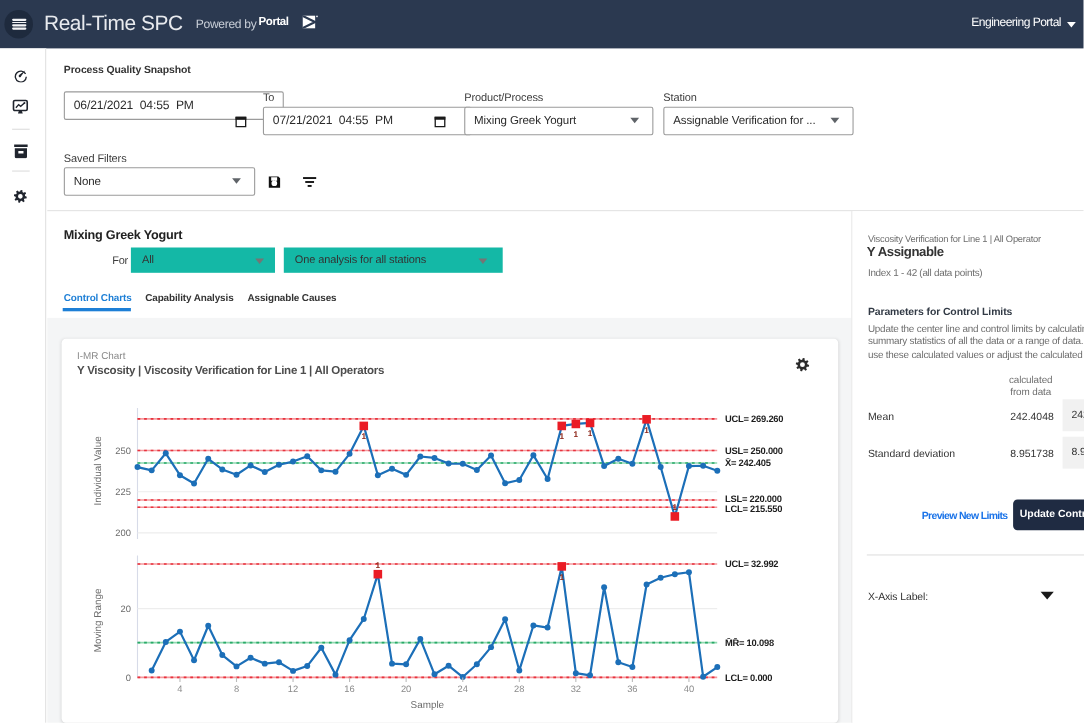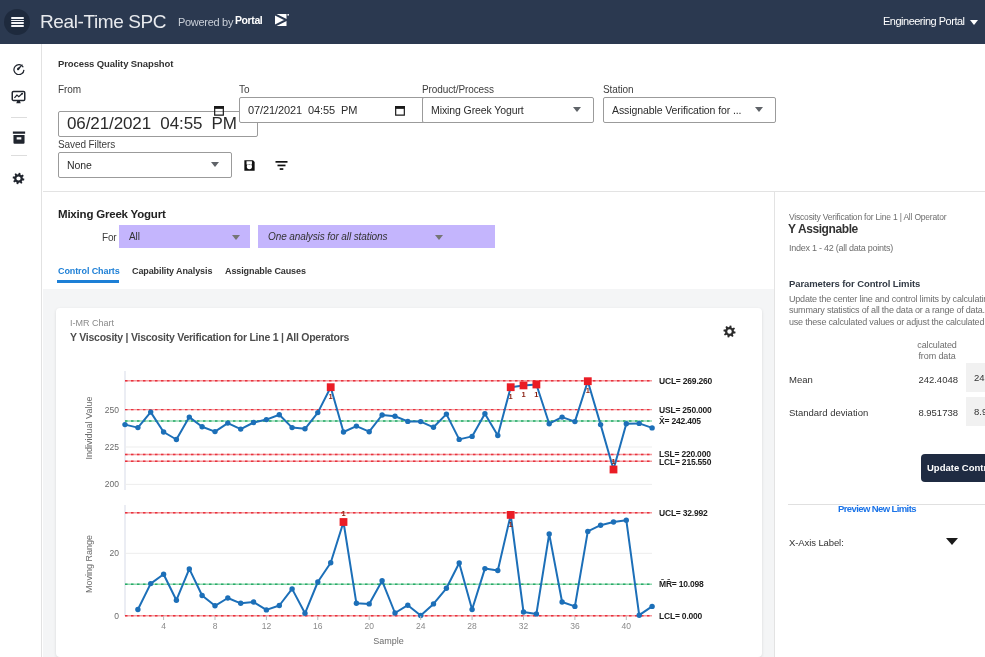--- a/index.html
+++ b/index.html
@@ -10,21 +10,21 @@
   .nav .burger div { position:absolute; left:10.5px; width:13px; height:1.6px; background:#f3f4f6; border-radius:1px; }
   .nav .title { position:absolute; left:40px; top:11px; font-size:19px; letter-spacing:-0.4px; color:#e8eaee; }
   .nav .pow { position:absolute; left:178px; top:15.5px; font-size:11px; letter-spacing:-0.3px; color:#c9cfd8; }
   .nav .mtb { position:absolute; left:235px; top:14px; font-size:10.5px; letter-spacing:-0.4px; font-weight:bold; color:#fff; }
   .nav .portal { position:absolute; left:883px; top:15px; font-size:11px; letter-spacing:-0.5px; color:#fff; white-space:nowrap; }
   .side { position:absolute; left:0; top:44px; width:42px; height:613px; background:#fff; border-right:1px solid #e2e2e2; }
   .side .divider { position:absolute; left:11px; width:16px; height:1px; background:#ddd; }
   .lbl { position:absolute; font-size:10px; letter-spacing:-0.1px; color:#3d3d3d; white-space:nowrap; }
   .inputbox { position:absolute; height:26px; border:1px solid #9b9b9b; border-radius:2px; background:#fff; font-size:10.5px; letter-spacing:-0.1px; color:#2b2b2b; line-height:24px; padding-left:8px; white-space:nowrap; }
   .caret { position:absolute; width:0; height:0; border-left:4.5px solid transparent; border-right:4.5px solid transparent; border-top:5px solid #5f6368; }
-  .gsel { position:absolute; height:23px; background:#c4b5fd; font-size:10px; letter-spacing:-0.1px; color:#333; line-height:23px; padding-left:10px; white-space:nowrap; }
+  .gsel { position:absolute; height:23px; background:#14b8a6; font-size:10px; letter-spacing:-0.1px; color:#333; line-height:23px; padding-left:10px; white-space:nowrap; }
   .tab { position:absolute; font-size:9px; font-weight:bold; letter-spacing:-0.1px; color:#333; white-space:nowrap; }
   .greyzone { position:absolute; left:43px; top:289px; width:731px; height:368px; background:#f4f5f6; }
   .card { position:absolute; left:56px; top:308px; width:706px; height:349px; background:#fff; border-radius:4px; box-shadow:0 1px 3px rgba(0,0,0,0.12); }
   .rpanel { position:absolute; left:775px; top:192px; width:300px; height:465px; background:#fff; }
   .rp-grey { color:#6e6e6e; }
   .rpanel div { white-space:nowrap; }
 </style>
 </head>
 <body>
 
@@ -65,21 +65,21 @@
   </svg>
   <div class="divider" style="top:111px"></div>
   <svg class="abs" style="left:11.5px;top:127.5px" width="13" height="13" viewBox="0 0 19 19">
     <path fill="#20252e" d="M10.02 0.92L12.31 1.37L12.26 3.83L13.68 4.79L15.93 3.79L17.23 5.74L15.45 7.44L15.79 9.12L18.08 10.02L17.63 12.31L15.17 12.26L14.21 13.68L15.21 15.93L13.26 17.23L11.56 15.45L9.88 15.79L8.98 18.08L6.69 17.63L6.74 15.17L5.32 14.21L3.07 15.21L1.77 13.26L3.55 11.56L3.21 9.88L0.92 8.98L1.37 6.69L3.83 6.74L4.79 5.32L3.79 3.07L5.74 1.77L7.44 3.55L9.12 3.21ZM12.60 9.50A3.10 3.10 0 1 0 6.40 9.50A3.10 3.10 0 1 0 12.60 9.50Z" fill-rule="evenodd"></path>
   </svg>
 </div>
 
 <div class="lbl" style="left:58px;top:58px;font-size:9.5px;font-weight:bold;letter-spacing:-0.1px;color:#333;">Process Quality Snapshot</div>
 
 <div class="lbl" style="left:58px;top:84px;">From</div>
-<div class="inputbox" style="left:58px;top:111px;width:200px;font-size:17px;">06/21/2021&nbsp;&nbsp;04:55&nbsp;&nbsp;PM</div>
+<div class="inputbox" style="left:58px;top:83px;width:200px;font-size:11px;">06/21/2021&nbsp;&nbsp;04:55&nbsp;&nbsp;PM</div>
 <svg class="abs" style="left:212px;top:104px" width="14" height="13" viewBox="0 0 24 24">
     <path fill="none" stroke="#1a1a1a" stroke-width="2.2" d="M4 5 h16 v15.5 h-16 Z"></path>
     <path fill="#1a1a1a" d="M3 4 h18 v5 h-18 Z"></path>
   </svg>
 
 <div class="lbl" style="left:239px;top:84px;">To</div>
 <div class="inputbox" style="left:239px;top:97px;width:190px;font-size:11px;">07/21/2021&nbsp;&nbsp;04:55&nbsp;&nbsp;PM</div>
 <svg class="abs" style="left:393px;top:104px" width="14" height="13" viewBox="0 0 24 24">
     <path fill="none" stroke="#1a1a1a" stroke-width="2.2" d="M4 5 h16 v15.5 h-16 Z"></path>
     <path fill="#1a1a1a" d="M3 4 h18 v5 h-18 Z"></path>
@@ -104,21 +104,21 @@
   <rect x="2.5" y="4.6" width="8" height="1.7" fill="#111"></rect>
   <rect x="4.7" y="8.2" width="3.6" height="1.7" fill="#111"></rect>
 </svg>
 
 <div class="abs" style="left:43px;top:191px;width:942px;height:1px;background:#e3e3e3;"></div>
 
 <div class="lbl" style="left:58px;top:208px;font-size:11.5px;font-weight:bold;letter-spacing:-0.2px;color:#222;">Mixing Greek Yogurt</div>
 <div class="lbl" style="left:58px;top:232px;letter-spacing:-0.2px;padding-left:44px;">For Measure:</div>
 <div class="gsel" style="left:119px;top:225px;width:131px;">All</div>
 <div class="caret" style="left:232px;top:234.5px;border-top-color:#757575;"></div>
-<div class="gsel" style="left:258px;top:225px;width:237px;font-style:italic;">One analysis for all stations</div>
+<div class="gsel" style="left:258px;top:225px;width:199px;">One analysis for all stations</div>
 <div class="caret" style="left:435px;top:234.5px;border-top-color:#757575;"></div>
 
 <div class="tab" style="left:58px;top:266px;color:#1d7fd6;">Control Charts</div>
 <div class="tab" style="left:132px;top:266px;">Capability Analysis</div>
 <div class="tab" style="left:225px;top:266px;">Assignable Causes</div>
 <div class="abs" style="left:57px;top:280px;width:62px;height:2.5px;background:#1d7fd6;"></div>
 
 <div class="greyzone"></div>
 <div class="card">
   <div class="abs" style="left:14px;top:10px;font-size:9px;color:#8a8a8a;">I-MR Chart</div>
@@ -288,18 +288,18 @@
   <div class="abs rp-grey" style="left:14px;top:51px;font-size:9px;letter-spacing:-0.25px;">Index 1 - 42 (all data points)</div>
   <div class="abs" style="left:14px;top:86px;font-size:9.5px;font-weight:bold;letter-spacing:-0.1px;color:#323a45;">Parameters for Control Limits</div>
   <div class="abs rp-grey" style="left:14px;top:101.5px;font-size:9px;letter-spacing:-0.2px;line-height:11.5px;">Update the center line and control limits by calculating<br>summary statistics of all the data or a range of data. You can<br>use these calculated values or adjust the calculated values.</div>
   <div class="abs rp-grey" style="left:132px;top:147.5px;font-size:9px;letter-spacing:-0.1px;line-height:11.4px;text-align:center;width:60px;">calculated<br>from data</div>
   <div class="abs" style="left:14px;top:182px;font-size:9.5px;color:#333;">Mean</div>
   <div class="abs" style="left:103px;top:182px;font-size:9.5px;color:#333;width:80px;text-align:right;">242.4048</div>
   <div class="abs" style="left:191px;top:171px;width:90px;height:29px;background:#f1f1f1;font-size:9.5px;color:#333;line-height:29px;padding-left:8px;">242.4048</div>
   <div class="abs" style="left:14px;top:215px;font-size:9.5px;color:#333;">Standard deviation</div>
   <div class="abs" style="left:103px;top:215px;font-size:9.5px;color:#333;width:80px;text-align:right;">8.951738</div>
   <div class="abs" style="left:191px;top:205px;width:90px;height:29px;background:#f1f1f1;font-size:9.5px;color:#333;line-height:29px;padding-left:8px;">8.951738</div>
-  <div class="abs" style="left:63px;top:271.5px;font-size:9.5px;font-weight:bold;letter-spacing:-0.6px;color:#1a73e8;margin-top:39px;">Preview New Limits</div>
+  <div class="abs" style="left:63px;top:271.5px;font-size:9.5px;font-weight:bold;letter-spacing:-0.6px;color:#1a73e8;">Preview New Limits</div>
   <div class="abs" style="left:146px;top:262px;width:170px;height:28px;background:#1f2b42;border-radius:4px;color:#fff;font-size:9.5px;font-weight:bold;line-height:28px;padding-left:6px;">Update Control Limits</div>
   <div class="abs" style="left:13px;top:312px;width:287px;height:1px;background:#e0e0e0;"></div>
   <div class="abs" style="left:14px;top:345px;font-size:9.5px;letter-spacing:-0.1px;color:#333;">X-Axis Label:</div>
   <div class="caret" style="left:171px;top:346px;border-top:7.5px solid #1a1a1a;border-left:6.5px solid transparent;border-right:6.5px solid transparent;"></div>
 </div>
 
 </body></html>

